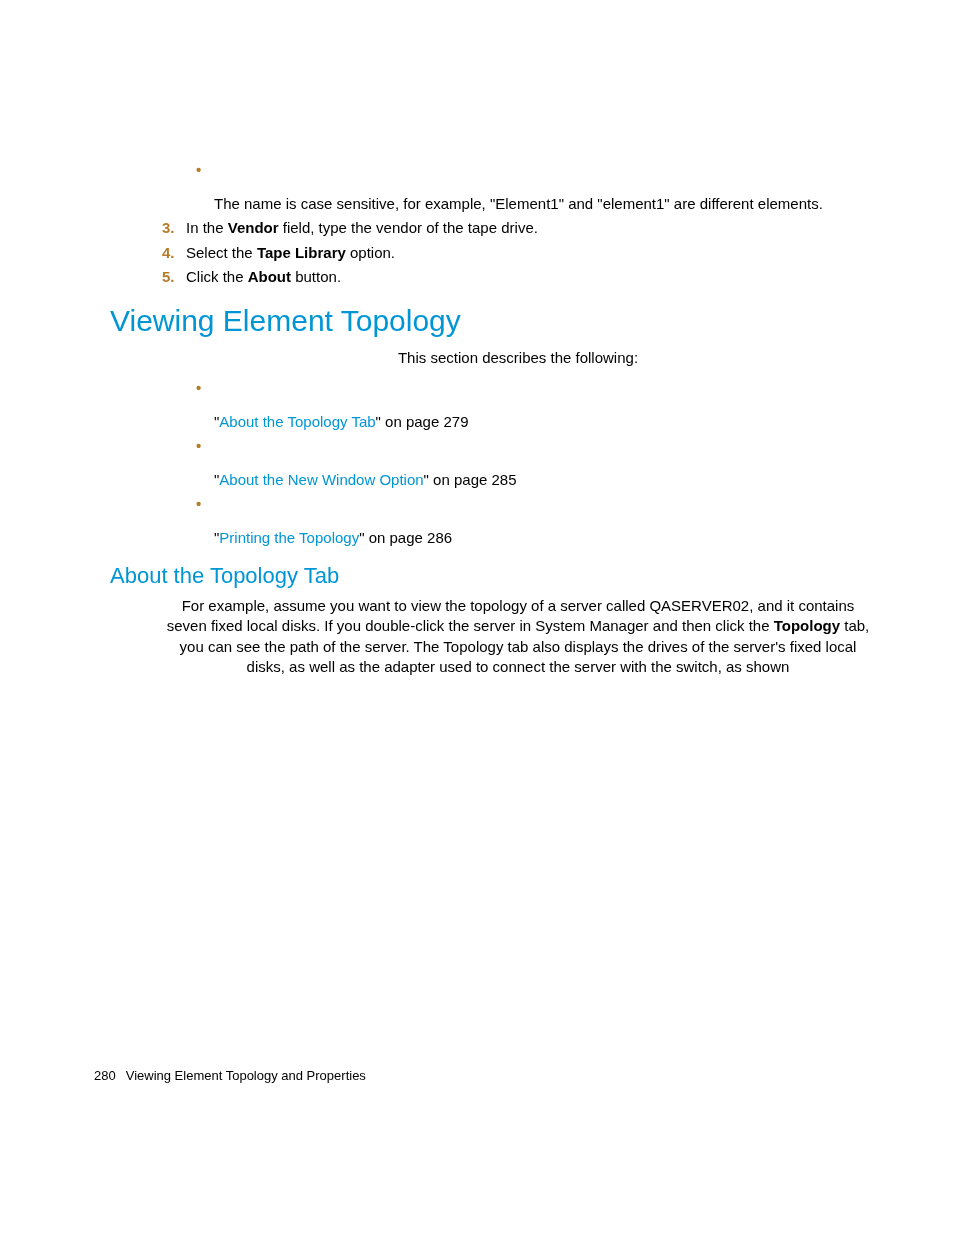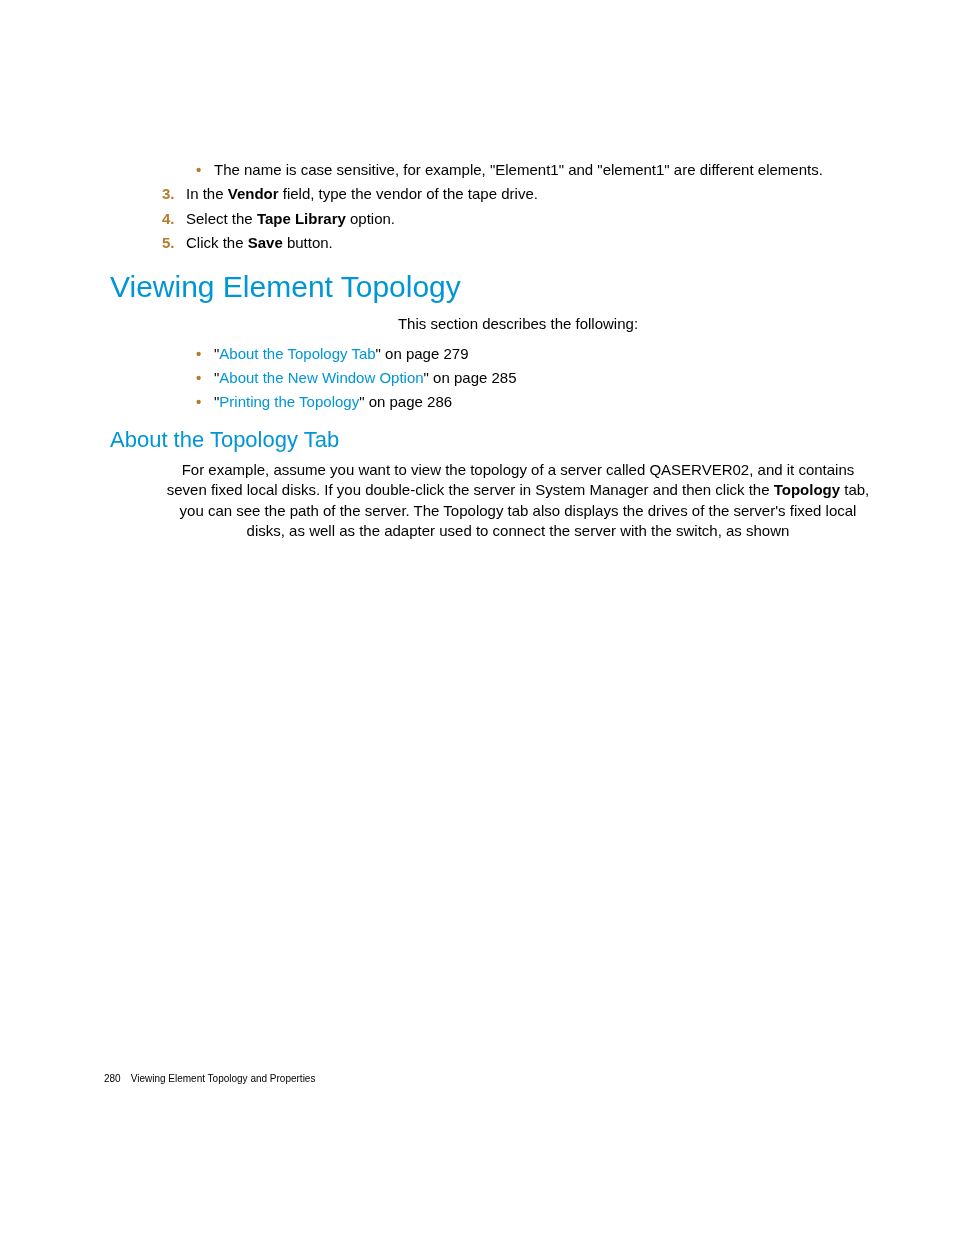--- a/index.html
+++ b/index.html
@@ -19,21 +19,21 @@
     width: 954px;
     height: 1235px;
     box-sizing: border-box;
     padding-top: 160px;
     padding-left: 110px;
     padding-right: 80px;
   }
   .blk { margin: 0 0 4px 0; }
   .bullet-row { display:flex; }
   .bullet-row .mark { color:#b37d2a; font-weight:bold; width:18px; flex:0 0 18px; }
-  .bullet-row .txt { flex:1; }
+  .bullet-row .txt { flex:1;margin-top:34px; }
   .ol-row { display:flex; }
   .ol-row .mark { color:#b37d2a; font-weight:bold; width:24px; flex:0 0 24px; text-align:left; }
   .ol-row .txt { flex:1; }
   h1.doc-h1 {
     font-family: "Segoe UI Light", "Helvetica Neue", Arial, sans-serif;
     font-weight: 400;
     color: #0096d6;
     font-size: 30px;
     margin: 14px 0 6px 0;
   }
@@ -42,23 +42,23 @@
     font-weight: 300;
     color: #0096d6;
     font-size: 22px;
     margin: 12px 0 6px 0;
   }
   a.xref { color: #0096d6; text-decoration: none; }
   .bold { font-weight: bold; }
   .para { margin: 0 0 10px 0; text-align: center; }
   .footer {
     position: absolute;
-    left: 104px;
+    left: 94px;
     bottom: 150px;
-    font-size: 10px;
+    font-size: 13px;
     color: #000;
   }
   .footer .pnum { margin-right: 10px; }
   .indent-1 { margin-left: 52px; }
   .indent-2 { margin-left: 86px; }
   .indent-body { margin-left: 52px; }
 </style>
 </head>
 <body>
 
@@ -79,21 +79,21 @@
   <div class="ol-row blk indent-1">
     <div class="mark">4.</div>
     <div class="txt">
       <span>Select the </span><span class="bold">Tape Library</span><span> option.</span>
     </div>
   </div>
 
   <div class="ol-row blk indent-1">
     <div class="mark">5.</div>
     <div class="txt">
-      <span>Click the </span><span class="bold">Save</span><span> button.</span>
+      <span>Click the </span><span class="bold">About</span><span> button.</span>
     </div>
   </div>
 
   <h1 class="doc-h1">Viewing Element Topology</h1>
 
   <div class="para indent-body">This section describes the following:</div>
 
   <div class="bullet-row blk indent-2">
     <div class="mark">•</div>
     <div class="txt">

